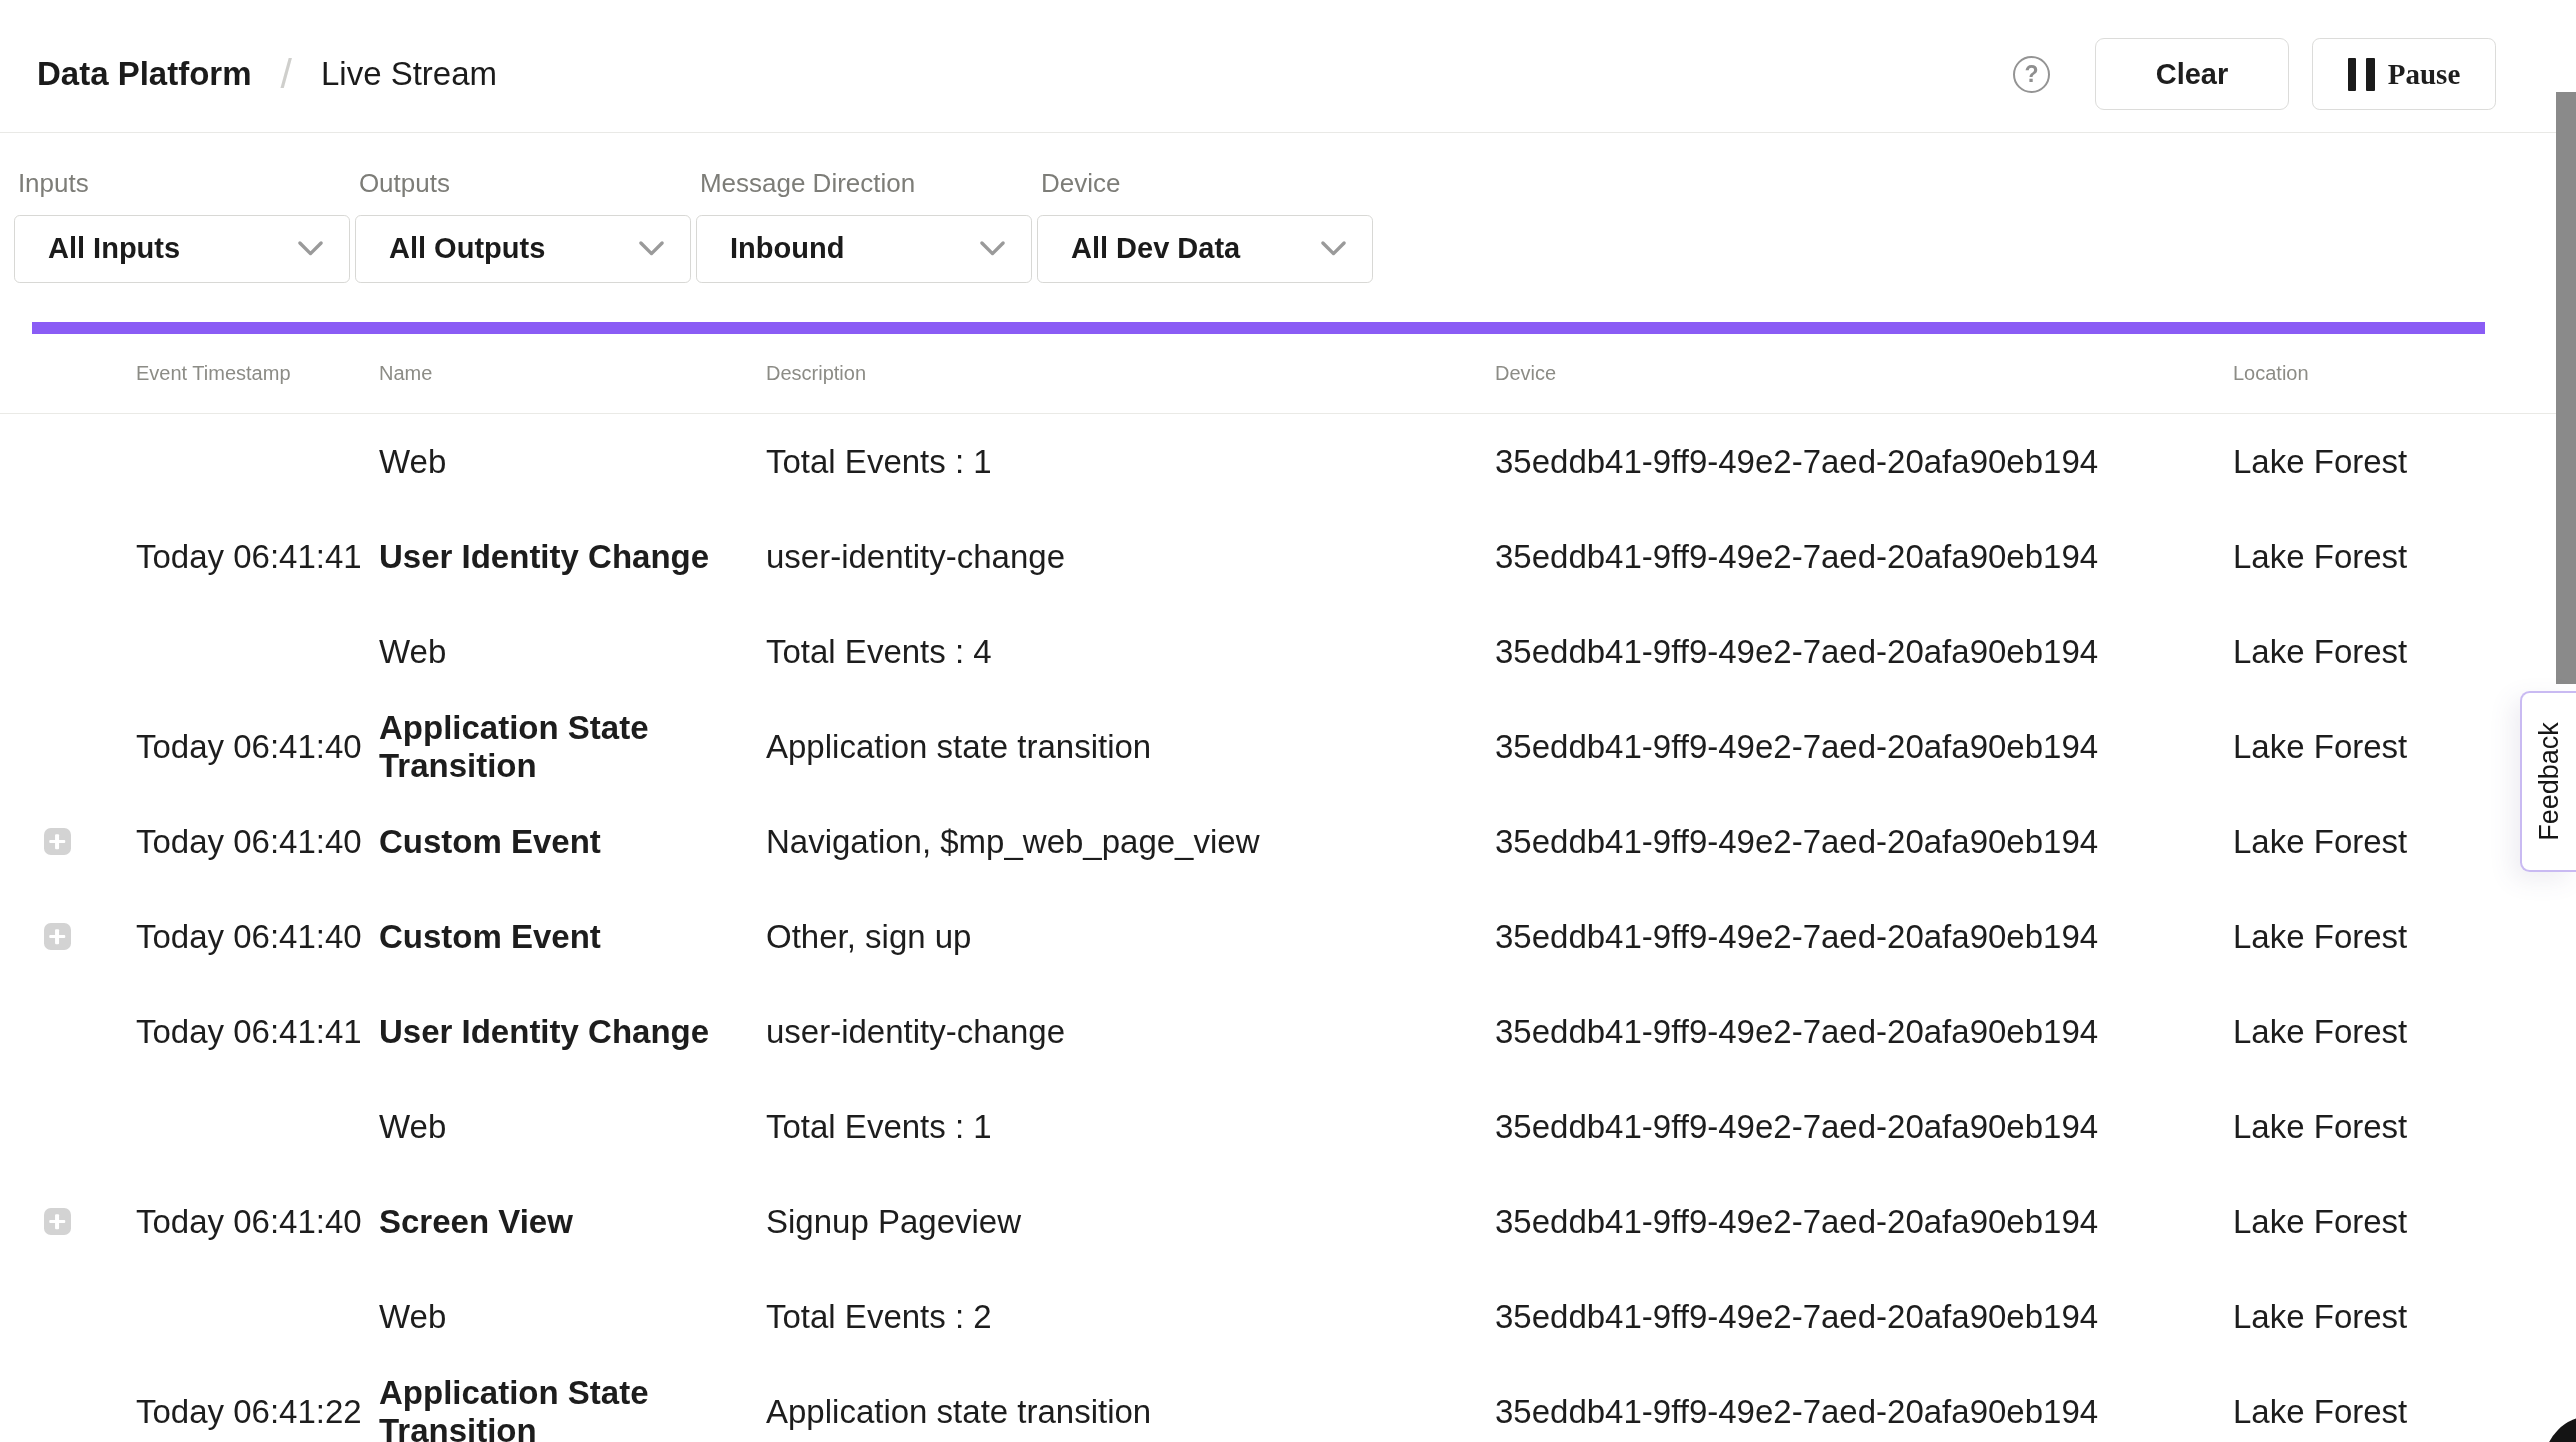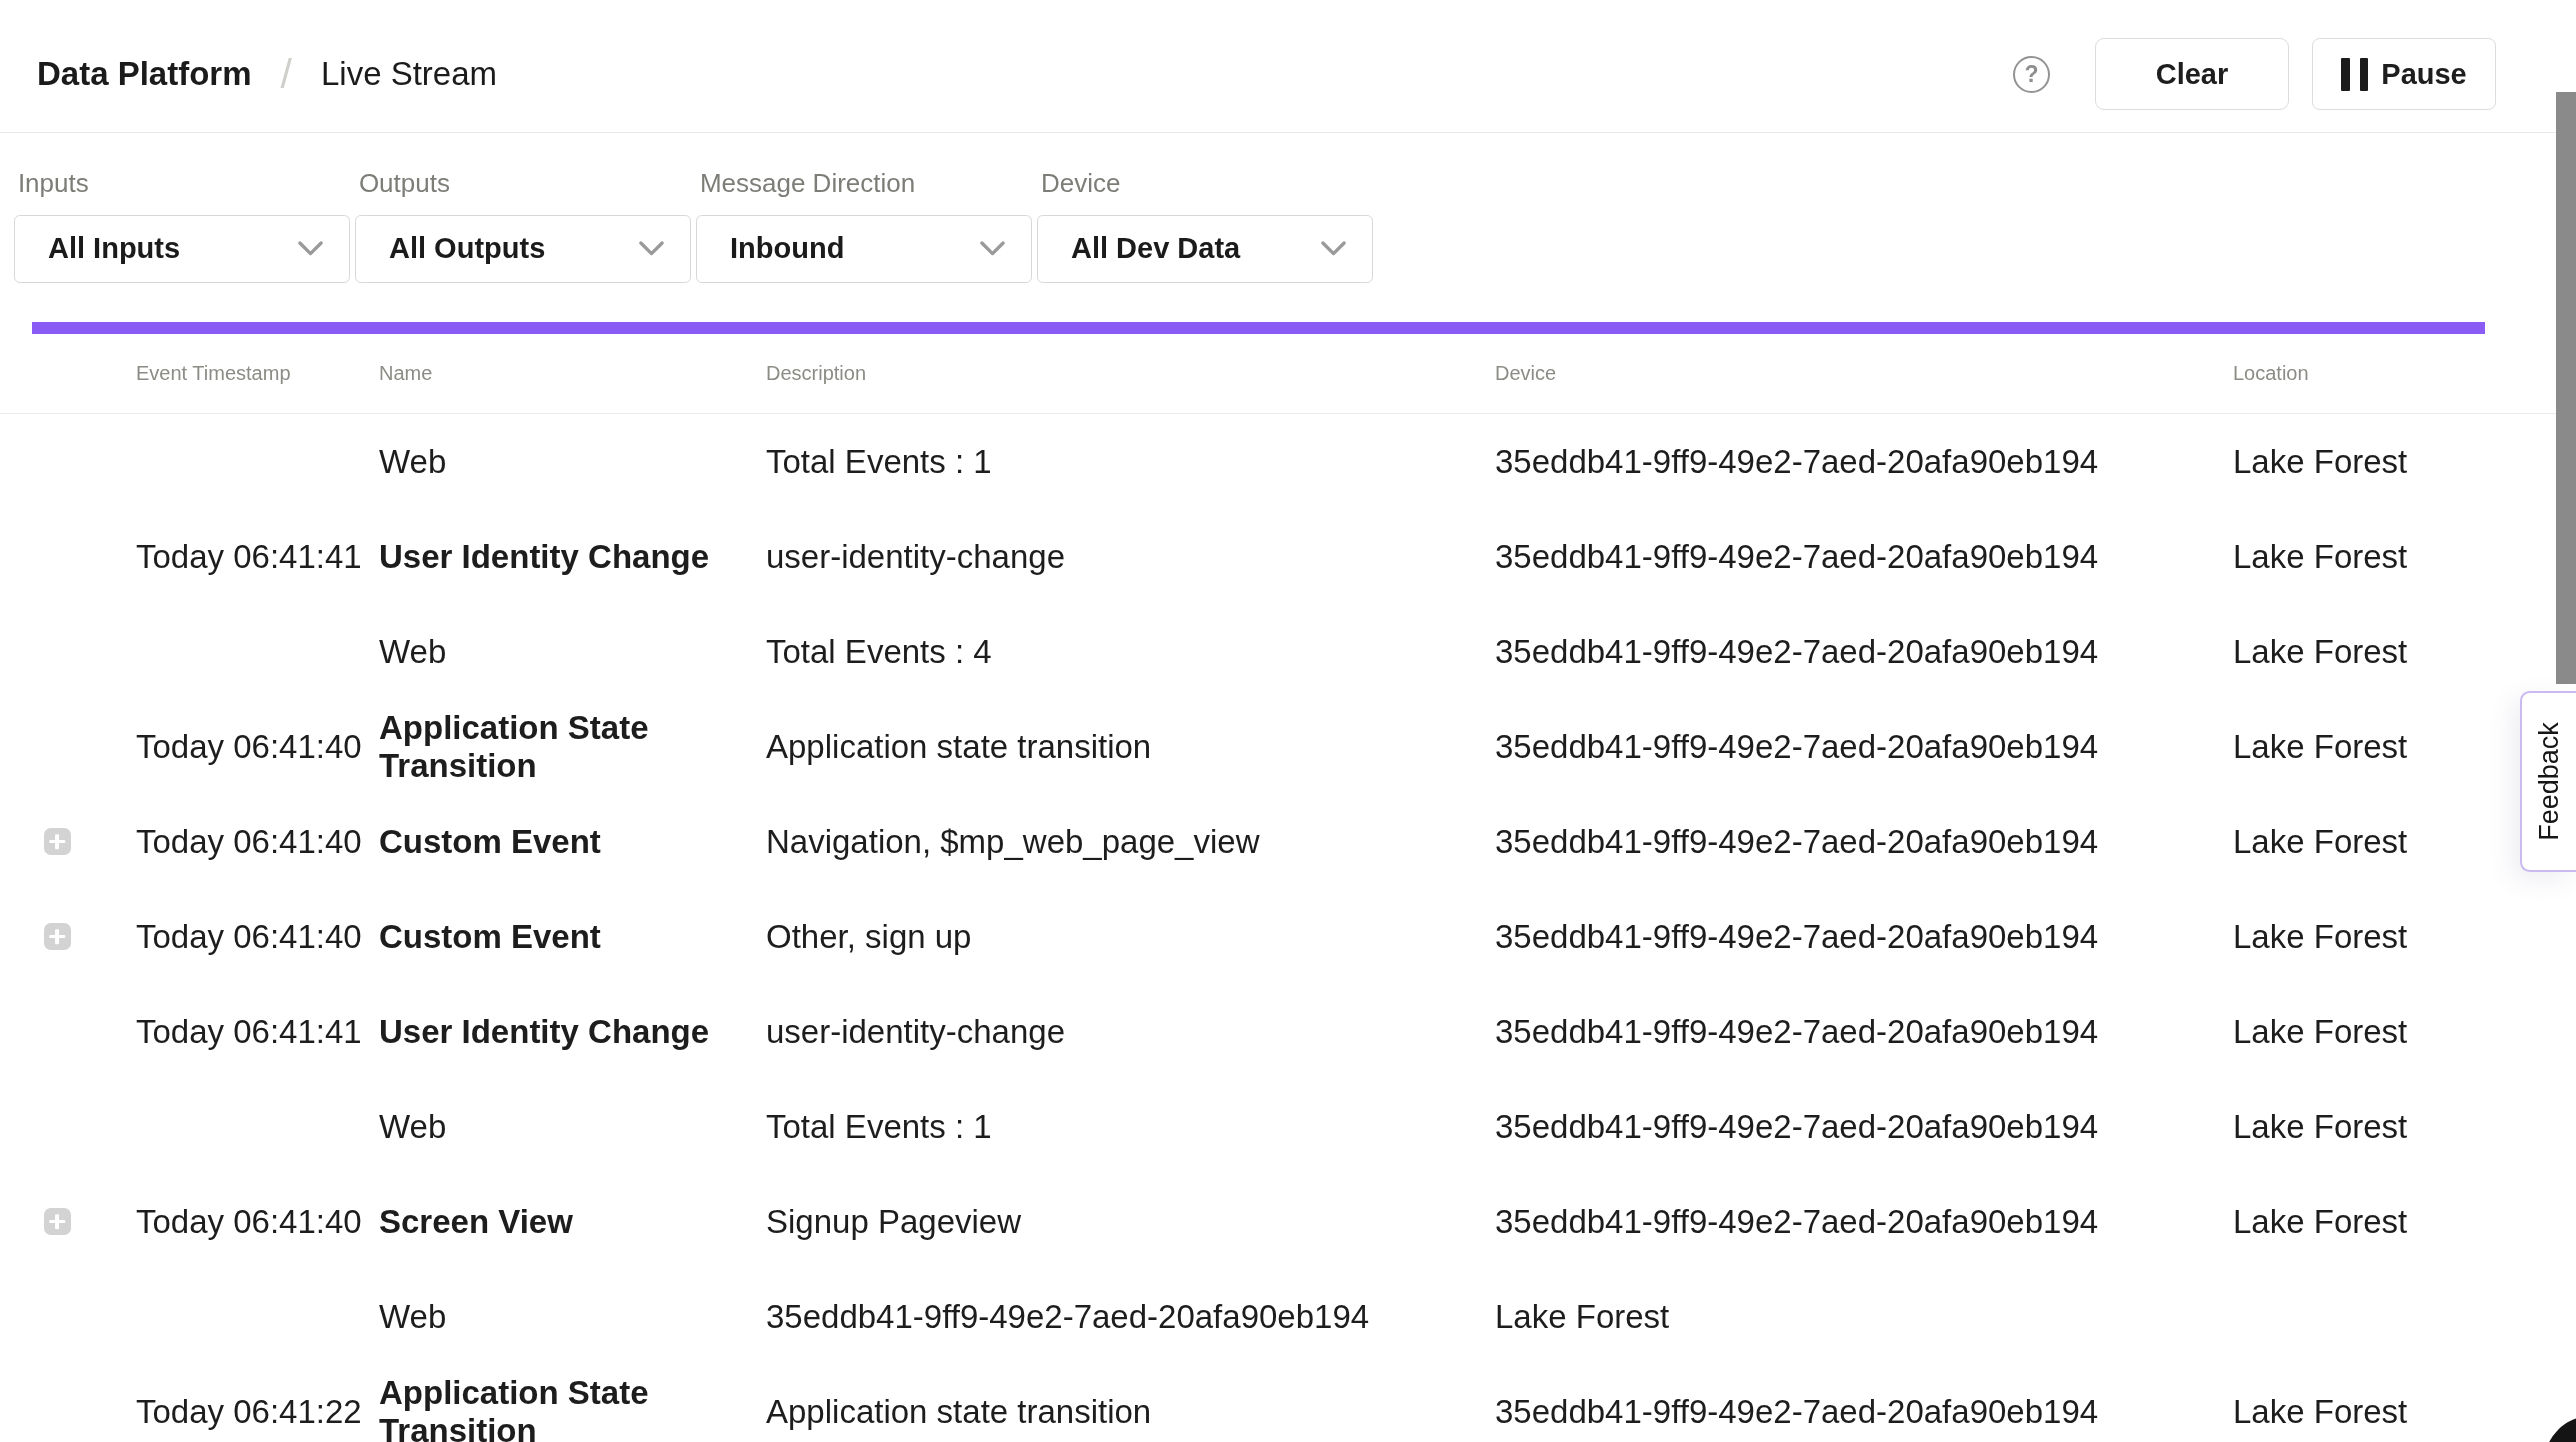--- a/index.html
+++ b/index.html
@@ -22,21 +22,21 @@
     color: #8f8f8f; font-size: 23px; font-weight: 700;
     display: flex; align-items: center; justify-content: center; cursor: pointer;
   }
   .btn-group { display: flex; gap: 23px; }
   .btn {
     height: 72px; background: #fff; border: 1.9px solid #dcdcda; border-radius: 7.8px;
     font-size: 29px; font-weight: 700; color: #1e1e1e; font-family: inherit;
     display: flex; align-items: center; justify-content: center; cursor: pointer;
   }
   .btn-clear { width: 194px; border-radius: 9px; }
-  .btn-pause { width: 184px; gap: 13px; }
+  .btn-pause { width: 184px; gap: 13px; font-family: Liberation Serif, serif; }
   .pause-glyph { display: flex; gap: 9.7px; }
   .pause-glyph i { display: block; width: 8.7px; height: 33px; background: #1b1b1b; border-radius: 1px; }
 
   
   .filters { display: flex; gap: 5px; padding: 35px 0 0 14px; }
   .flabel { font-size: 26px; color: #7d7d78; margin: 0 0 15.5px 3.9px; }
   .select {
     width: 336px; height: 68px; background: #fff; border: 1.9px solid #d8d8d5; border-radius: 5.8px;
     display: flex; align-items: center; justify-content: space-between;
     padding: 0 25px 0 33px; cursor: pointer;
@@ -258,20 +258,21 @@
     <div class="td td-device">35eddb41-9ff9-49e2-7aed-20afa90eb194</div>
     <div class="td td-loc">Lake Forest</div>
   </div>
 
   <div class="tr">
     <div class="td td-expand">
       <button class="expand-btn" aria-label="expand" style="visibility: hidden;"></button>
     </div>
     <div class="td td-ts"></div>
     <div class="td td-name">Web</div>
+    <div class="td td-desc">Total Events : 2</div>
     <div class="td td-device">35eddb41-9ff9-49e2-7aed-20afa90eb194</div>
     <div class="td td-loc">Lake Forest</div>
   </div>
 
   <div class="tr">
     <div class="td td-expand">
       <button class="expand-btn" aria-label="expand" style="visibility: hidden;"></button>
     </div>
     <div class="td td-ts">Today 06:41:22</div>
     <div class="td td-name bold">Application State Transition</div>

